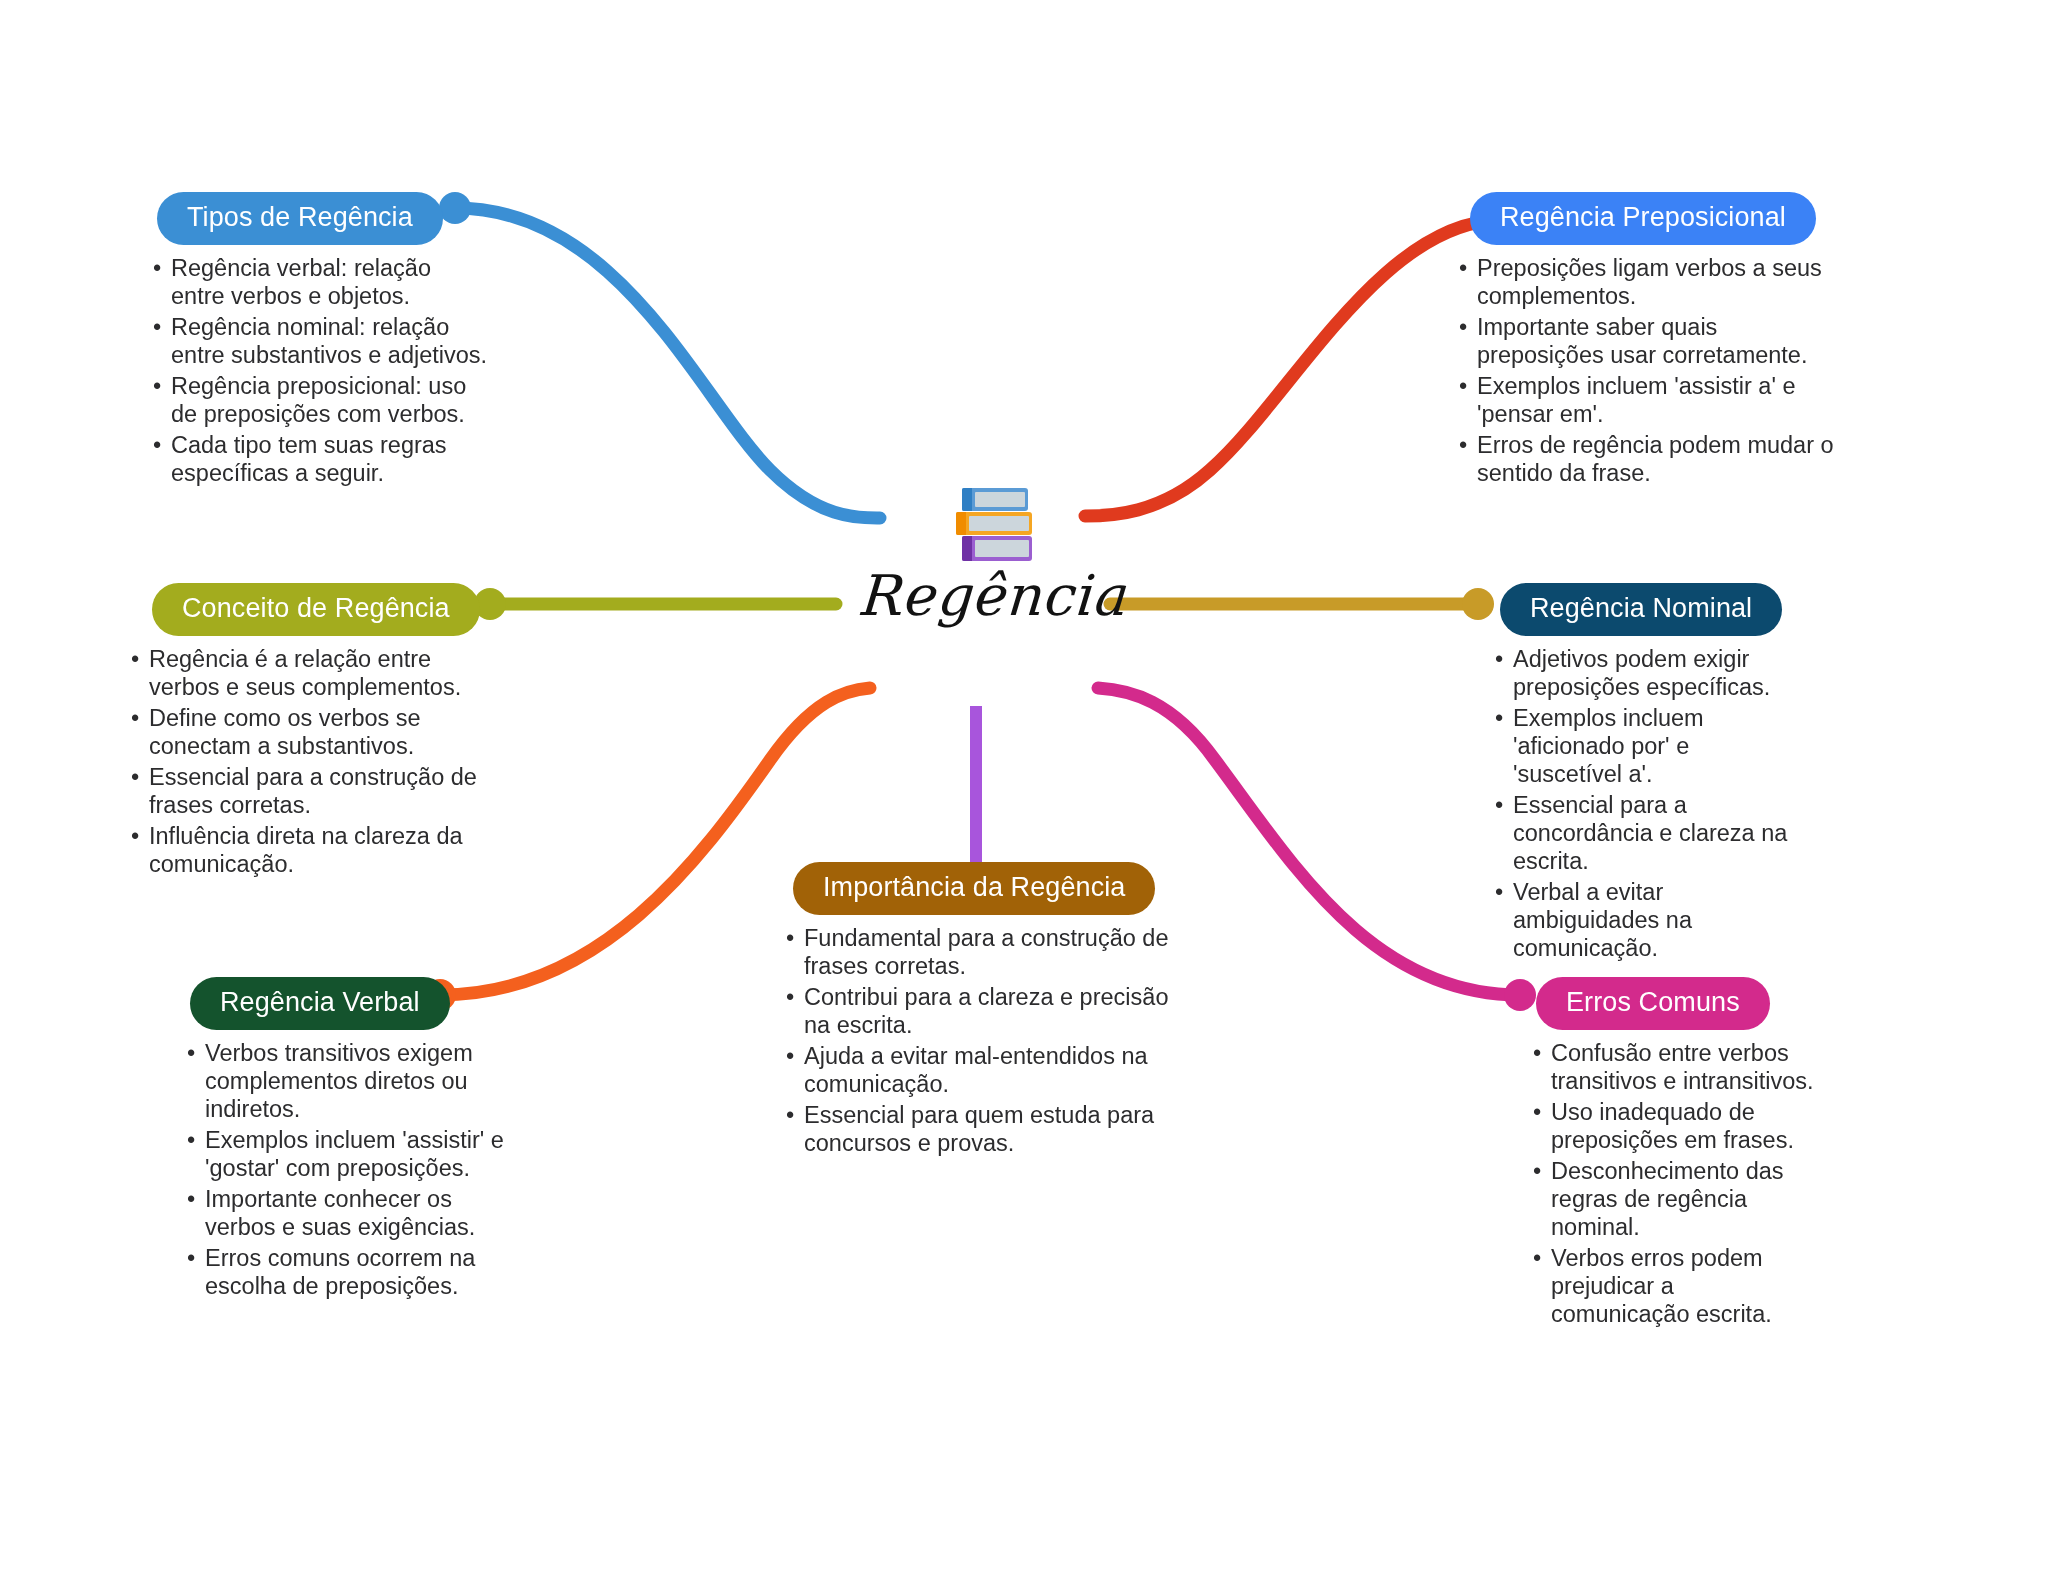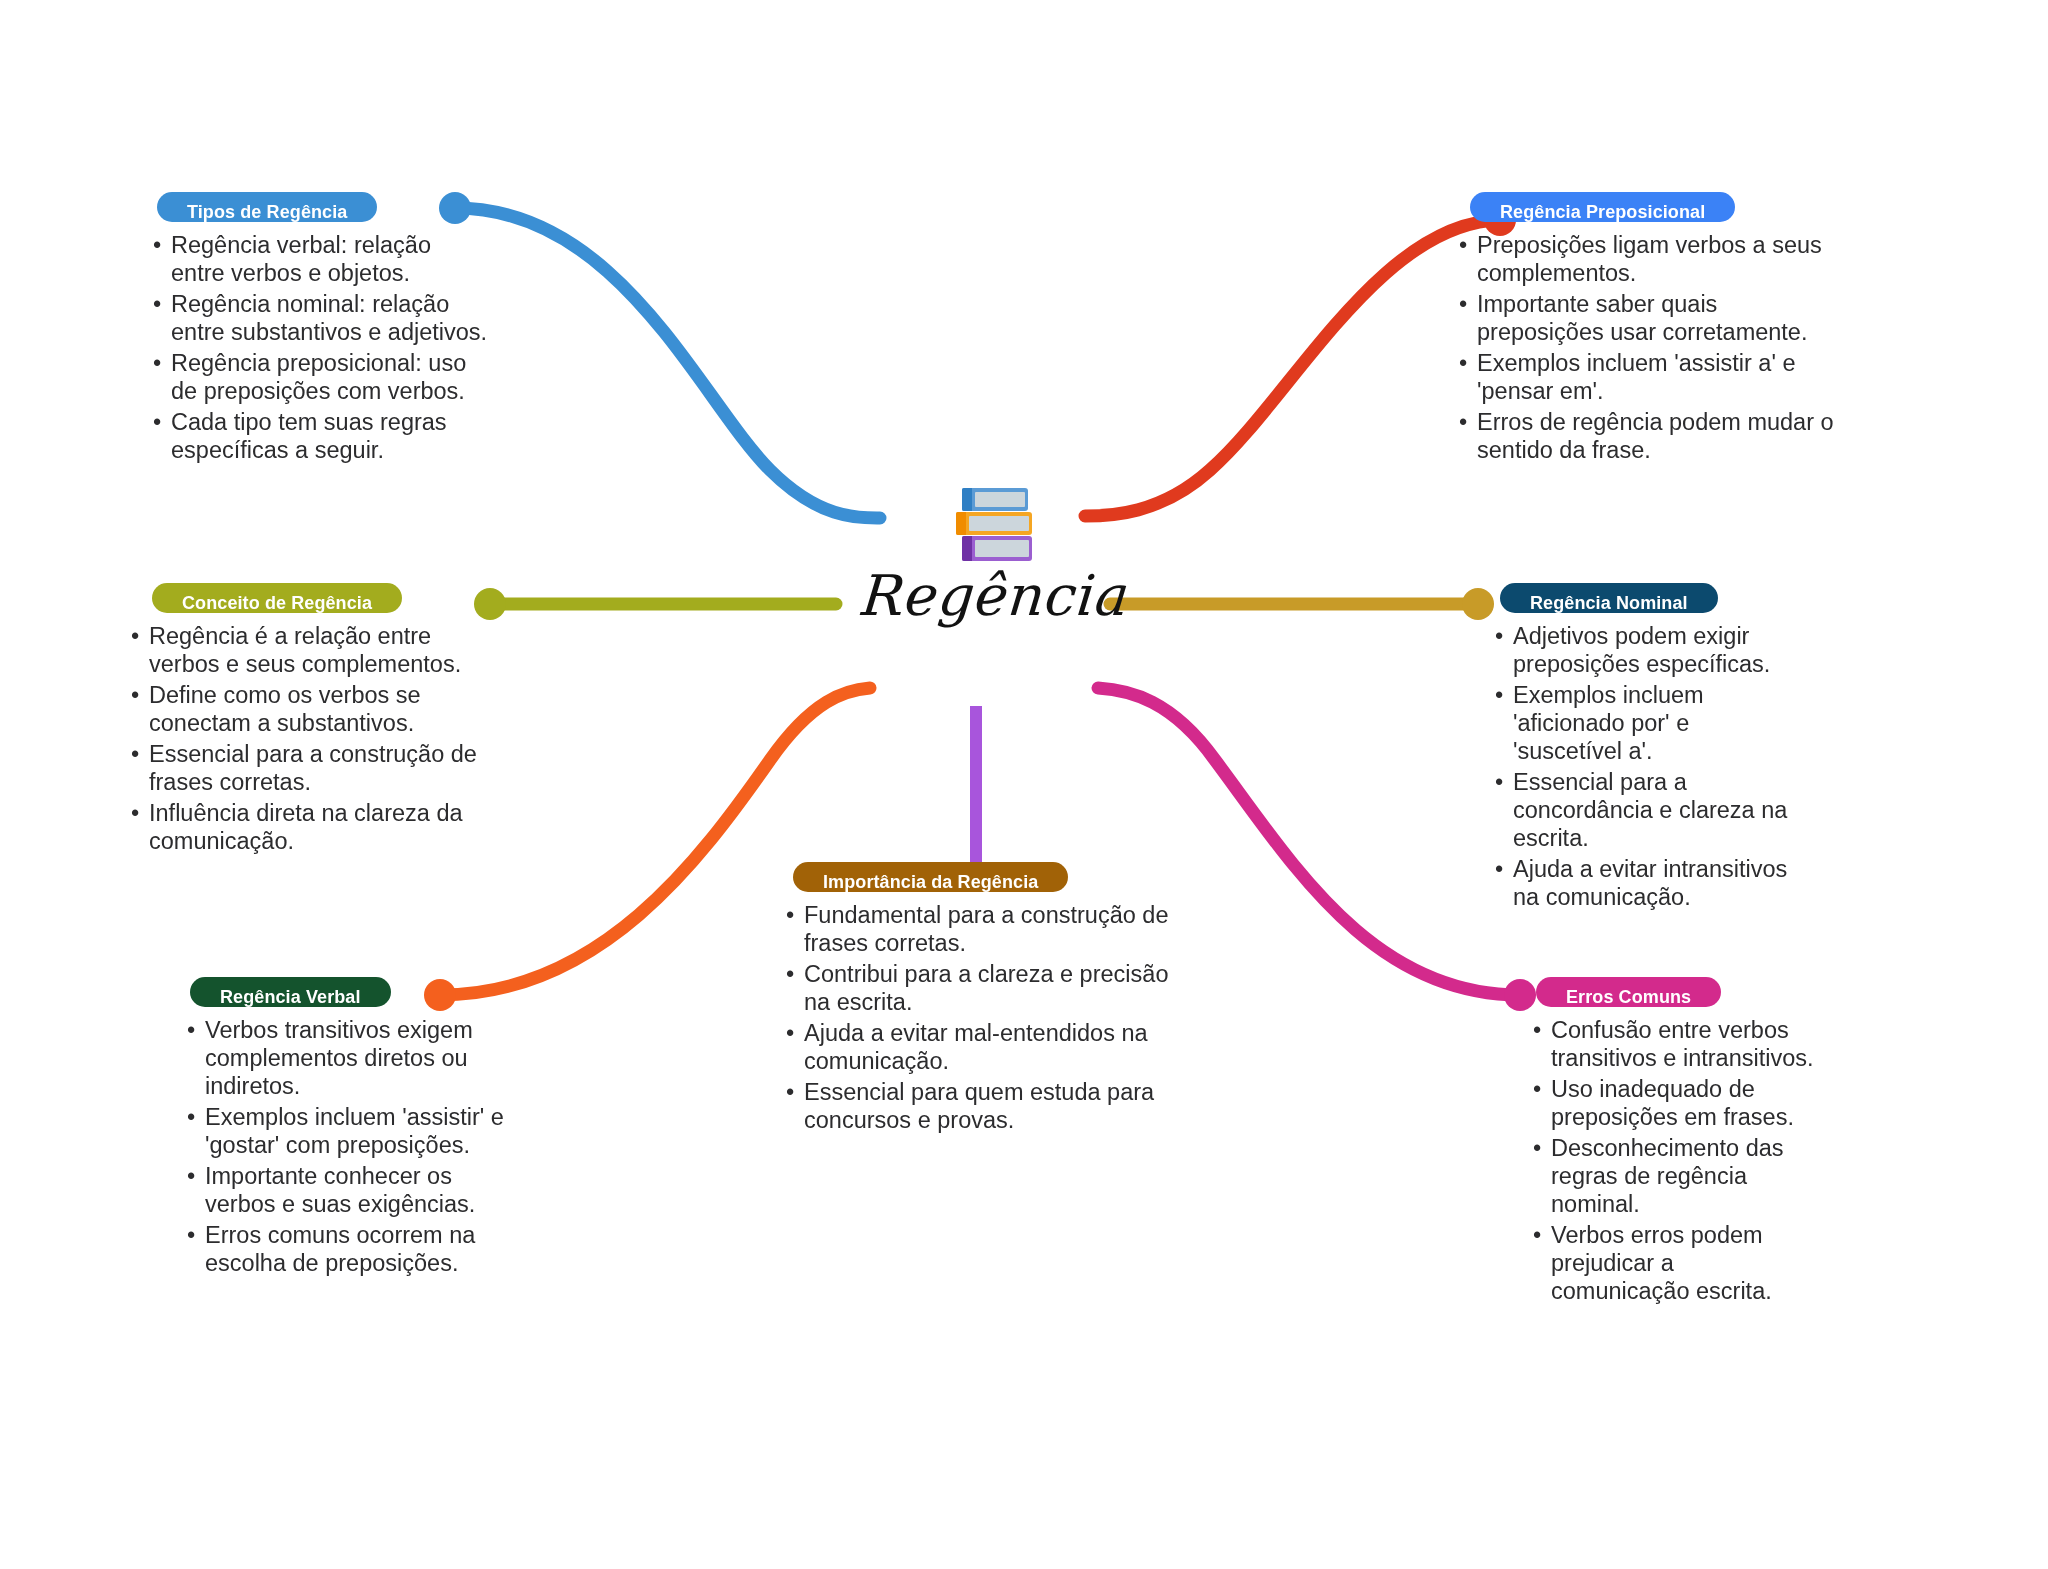--- a/index.html
+++ b/index.html
@@ -35,24 +35,24 @@
 
   
   .branch {
     position: absolute;
   }
 
   .pill {
     display: inline-block;
     border-radius: 999px;
     color: #ffffff;
-    font-weight: 700;
-    font-size: 18px;
+    font-weight: 400;
+    font-size: 27px;
     letter-spacing: 0.1px;
-    padding: 11px 30px 0 30px;
+    padding: 11px 30px 14px 30px;
     line-height: 1.05;
     white-space: nowrap;
     box-sizing: border-box;
   }
 
   .bullets {
     list-style: none;
     margin: 10px 0 0 0;
     padding: 0;
   }
@@ -248,21 +248,21 @@
       <li><span class="bullet-dot">•</span><span>Influência direta na clareza da comunicação.</span></li>
     </ul>
   </div>
 
   <div class="branch" id="branch-nominal">
     <div class="pill" style="background: #0c4a6e;">Regência Nominal</div>
     <ul class="bullets">
       <li><span class="bullet-dot">•</span><span>Adjetivos podem exigir preposições específicas.</span></li>
       <li><span class="bullet-dot">•</span><span>Exemplos incluem 'aficionado por' e 'suscetível a'.</span></li>
       <li><span class="bullet-dot">•</span><span>Essencial para a concordância e clareza na escrita.</span></li>
-      <li><span class="bullet-dot">•</span><span>Ajuda a evitar intransitivos na comunicação.</span></li>
+      <li><span class="bullet-dot">•</span><span>Verbal a evitar ambiguidades na comunicação.</span></li>
     </ul>
   </div>
 
   <div class="branch" id="branch-verbal">
     <div class="pill" style="background: #14532d;">Regência Verbal</div>
     <ul class="bullets">
       <li><span class="bullet-dot">•</span><span>Verbos transitivos exigem complementos diretos ou indiretos.</span></li>
       <li><span class="bullet-dot">•</span><span>Exemplos incluem 'assistir' e 'gostar' com preposições.</span></li>
       <li><span class="bullet-dot">•</span><span>Importante conhecer os verbos e suas exigências.</span></li>
       <li><span class="bullet-dot">•</span><span>Erros comuns ocorrem na escolha de preposições.</span></li>

